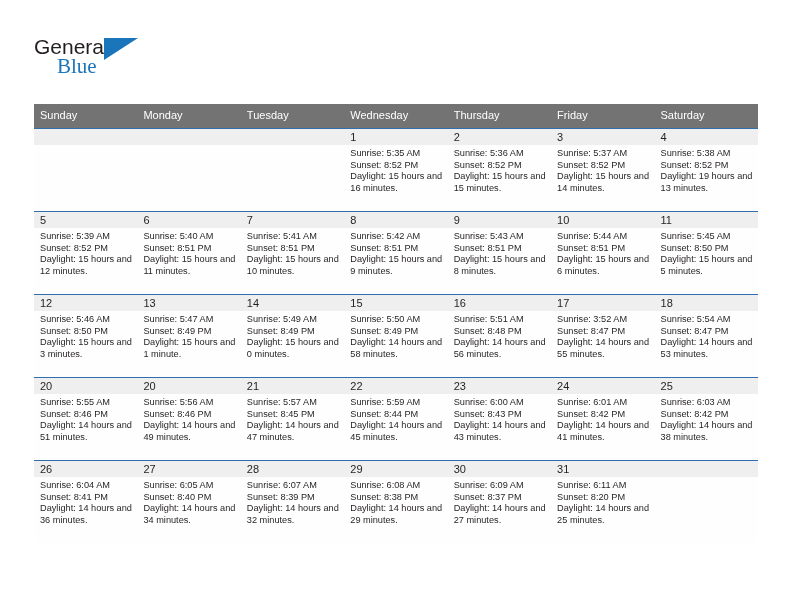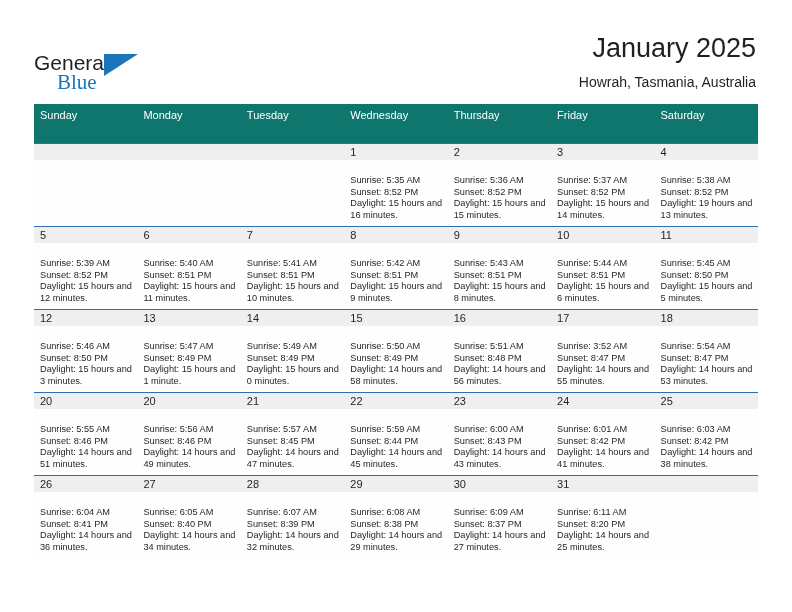--- a/index.html
+++ b/index.html
@@ -26,21 +26,21 @@
   .header {
     position: absolute;
     left: 0;
     top: 0;
     width: 792px;
     height: 100px;
   }
   .logo {
     position: absolute;
     left: 34px;
-    top: 52px;
+    top: 36px;
     width: 120px;
     height: 46px;
   }
   .logo-general {
     position: absolute;
     left: 0;
     top: 0;
     font-size: 21px;
     letter-spacing: 0px;
     color: #231f20;
@@ -91,26 +91,26 @@
   
   .calendar {
     position: absolute;
     left: 34px;
     top: 104px;
     width: 724px;
     border-collapse: collapse;
     table-layout: fixed;
   }
   .calendar th {
-    background: #0f766e;
+    background: #737373;
     color: #ffffff;
     font-size: 11px;
     font-weight: normal;
     text-align: left;
-    padding: 5px 0 22px 6px;
+    padding: 5px 0 7px 6px;
     height: 12px;
     border: none;
   }
   .calendar td {
     width: 103.43px;
     vertical-align: top;
     padding: 0;
     border: none;
   }
   .week-row td {
@@ -136,21 +136,20 @@
     line-height: 13px;
   }
   .cell.empty .daynum-band {
     background: #efefef;
   }
   .cell-body {
     padding: 3px 5px 0 6px;
     font-size: 9.2px;
     line-height: 11.6px;
     color: #231f20;
-    margin-top: 12px;
   }
   .cell-body div {
     white-space: nowrap;
   }
   .cell-body .daylight {
     white-space: normal;
   }
 </style>
 </head>
 <body>
@@ -158,24 +157,20 @@
 <div class="page">
 
   <div class="header">
 
     <div class="logo">
       <span class="logo-general">General</span>
       <span class="logo-triangle"></span>
       <span class="logo-blue">Blue</span>
     </div>
 
-    <div class="title-block">
-      <h1 class="month-title">January 2025</h1>
-      <div class="location">Howrah, Tasmania, Australia</div>
-    </div>
 
   </div>
 
   <table class="calendar">
     <thead>
       <tr id="weekday-header-row">
           <th>Sunday</th>
           <th>Monday</th>
           <th>Tuesday</th>
           <th>Wednesday</th>

